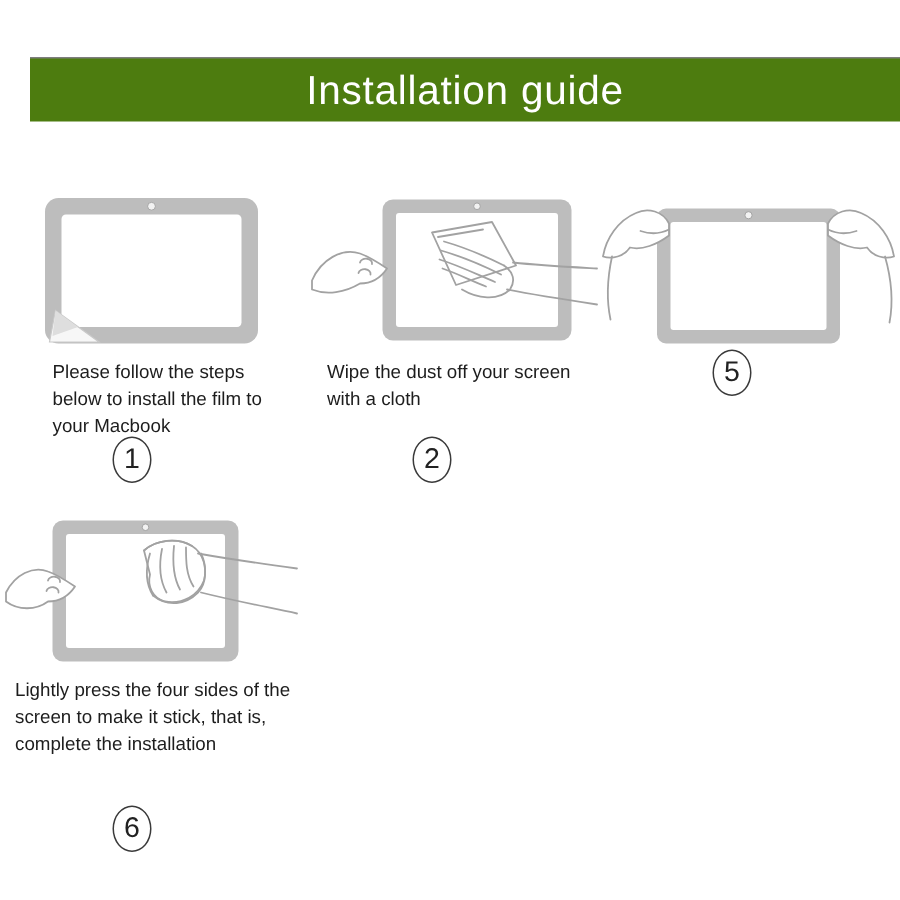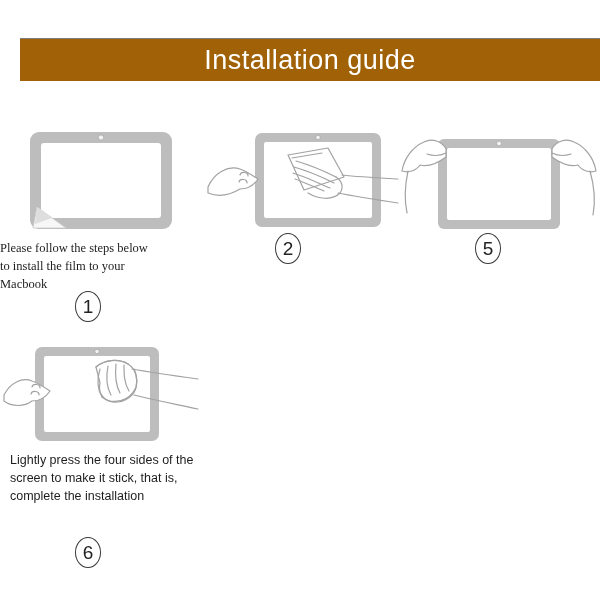--- a/index.html
+++ b/index.html
@@ -2,21 +2,21 @@
 <html><head>
 <meta charset="utf-8">
 <style>
   html,body{margin:0;padding:0;}
   body{
     width:600px;height:600px;background:#ffffff;overflow:hidden;
     font-family:"Liberation Sans", sans-serif;
     -webkit-font-smoothing:antialiased;
   }
   .header{
-    margin-top:38px;height:42px;background:#a16207;
+    margin-top:38px;height:42px;background:#4d7c0f;
     display:flex;align-items:center;justify-content:center;
     border-top:1px solid #7e7e7e;
     margin-left:20px;
   }
   .header .title{
     color:#ffffff;font-size:27px;letter-spacing:0.5px;font-weight:400;
   }
   .grid{
     margin-top:46px;
     display:grid;
@@ -24,21 +24,21 @@
     row-gap:14px;
   }
   .cell{display:flex;flex-direction:column;}
   .illus{height:106px;display:block;}
   .caption{
     margin-top:6px;
     font-size:12.5px;line-height:18px;color:#1d1d1d;
   }
   .row1 .caption{height:52px;}
   .row2 .caption{height:86px;}
-  .col1 .caption{width:152px;font-family:Liberation Serif, serif;}
+  .col1 .caption{padding-left:35px;width:152px;}
   .col2 .caption{padding-left:18px;width:176px;}
   .col3 .caption{padding-left:10px;width:196px;}
   .circle-wrap{
     height:34px;display:flex;justify-content:center;align-items:flex-start;
   }
   .num-circle{
     width:24px;height:29px;border:1.6px solid #3a3a3a;border-radius:50%;
     display:flex;align-items:center;justify-content:center;
     font-size:19px;color:#222;transform:translateX(-12px);
   }
@@ -84,20 +84,21 @@
 
       <path class="ln" d="M96,34 C110,38 124,44 136,50"></path>
       <path class="ln" d="M94,40 C108,44 122,50 134,56"></path>
       <path class="ln" d="M93,46 C106,50 118,56 130,61"></path>
       <path class="ln" d="M95,52 C104,55 114,60 124,64"></path>
 
       <path class="ln" d="M136,50 C142,54 144,60 140,66 C132,74 118,72 108,66"></path>
       <path class="ln" d="M142,48 C160,50 180,51 198,52"></path>
       <path class="ln" d="M138,66 C158,70 178,73 198,76"></path>
     </svg>
+    <div class="caption">Wipe the dust off your screen with a cloth</div>
     <div class="circle-wrap">
       <div class="num-circle">2</div>
     </div>
   </div>
 
 
 
   <div class="cell row2 col2">
     <svg class="illus" viewBox="0 0 200 106">
       <rect x="38" y="12" width="122" height="90" rx="6" fill="#bdbdbd"></rect>

